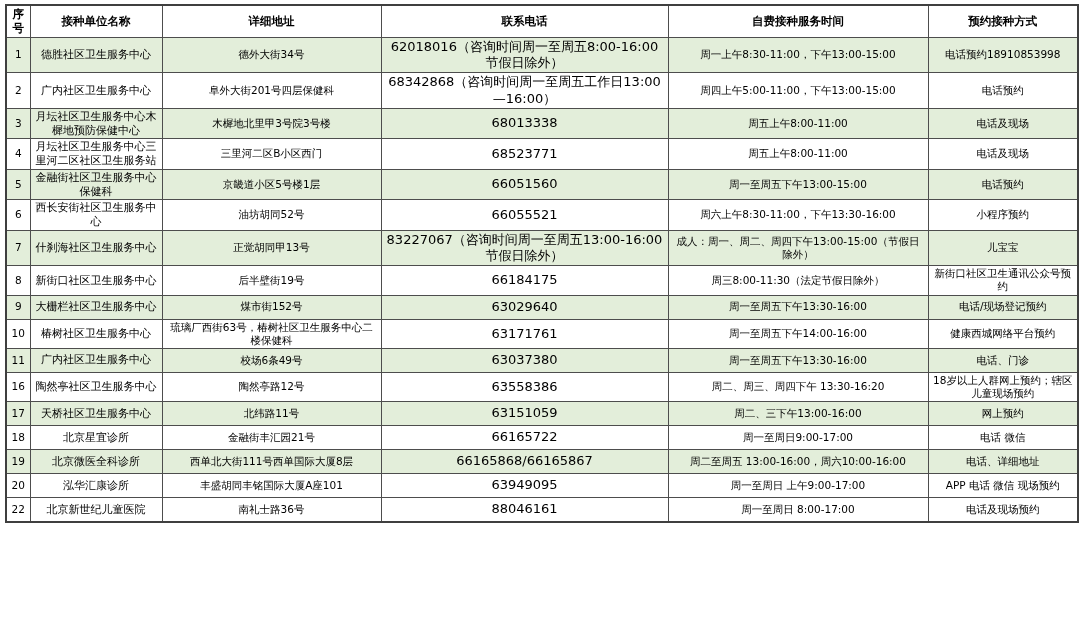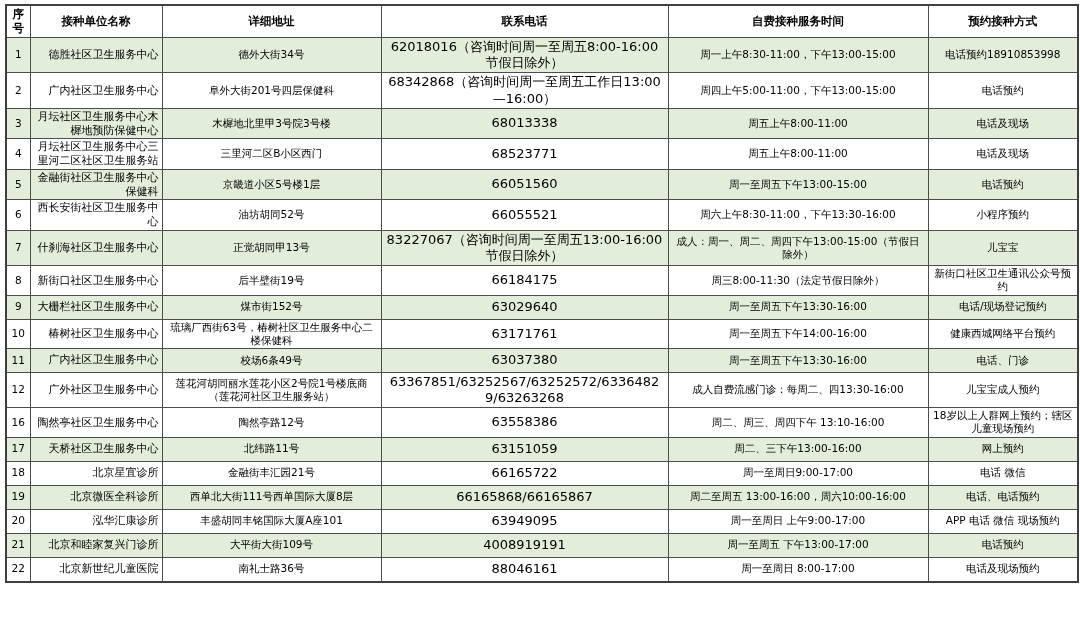--- a/index.html
+++ b/index.html
@@ -37,21 +37,21 @@
   }
   table.vx thead th {
     font-weight: bold;
     font-size: 11.5px;
     height: 24px;
     background: #ffffff;
   }
   table.vx tbody td {
     height: 21px;
   }
-  table.vx tbody td.c-name  { font-size: 11px; text-align: right; }
+  table.vx tbody td.c-name  { font-size: 11px; }
   table.vx tbody td.c-phone { font-size: 13px; letter-spacing: 0; }
   tr.hl td { background: #e3eeda; }
   tr.plain td { background: #ffffff; }
 </style>
 </head>
 <body>
 
 <div class="page">
   <table class="vx">
     <colgroup>
@@ -155,33 +155,25 @@
         </tr>
         <tr class="hl">
           <td class="c-no">11</td>
           <td class="c-name">广内社区卫生服务中心</td>
           <td class="c-address">校场6条49号</td>
           <td class="c-phone">63037380</td>
           <td class="c-time">周一至周五下午13:30-16:00</td>
           <td class="c-method">电话、门诊</td>
         </tr>
         <tr class="plain">
-          <td class="c-no">12</td>
-          <td class="c-name">广外社区卫生服务中心</td>
-          <td class="c-address">莲花河胡同丽水莲花小区2号院1号楼底商 （莲花河社区卫生服务站）</td>
-          <td class="c-phone">63367851/63252567/63252572/63364829/63263268</td>
-          <td class="c-time">成人自费流感门诊：每周二、四13:30-16:00</td>
-          <td class="c-method">儿宝宝成人预约</td>
-        </tr>
-        <tr class="plain">
           <td class="c-no">16</td>
           <td class="c-name">陶然亭社区卫生服务中心</td>
           <td class="c-address">陶然亭路12号</td>
           <td class="c-phone">63558386</td>
-          <td class="c-time">周二、周三、周四下午 13:10-16:00</td>
+          <td class="c-time">周二、周三、周四下午 13:30-16:20</td>
           <td class="c-method">18岁以上人群网上预约；辖区儿童现场预约</td>
         </tr>
         <tr class="hl">
           <td class="c-no">17</td>
           <td class="c-name">天桥社区卫生服务中心</td>
           <td class="c-address">北纬路11号</td>
           <td class="c-phone">63151059</td>
           <td class="c-time">周二、三下午13:00-16:00</td>
           <td class="c-method">网上预约</td>
         </tr>
@@ -192,38 +184,30 @@
           <td class="c-phone">66165722</td>
           <td class="c-time">周一至周日9:00-17:00</td>
           <td class="c-method">电话 微信</td>
         </tr>
         <tr class="hl">
           <td class="c-no">19</td>
           <td class="c-name">北京微医全科诊所</td>
           <td class="c-address">西单北大街111号西单国际大厦8层</td>
           <td class="c-phone">66165868/66165867</td>
           <td class="c-time">周二至周五 13:00-16:00，周六10:00-16:00</td>
-          <td class="c-method">电话、电话预约</td>
+          <td class="c-method">电话、详细地址</td>
         </tr>
         <tr class="plain">
           <td class="c-no">20</td>
           <td class="c-name">泓华汇康诊所</td>
           <td class="c-address">丰盛胡同丰铭国际大厦A座101</td>
           <td class="c-phone">63949095</td>
           <td class="c-time">周一至周日 上午9:00-17:00</td>
           <td class="c-method">APP 电话 微信 现场预约</td>
         </tr>
-        <tr class="hl">
-          <td class="c-no">21</td>
-          <td class="c-name">北京和睦家复兴门诊所</td>
-          <td class="c-address">大平街大街109号</td>
-          <td class="c-phone">4008919191</td>
-          <td class="c-time">周一至周五 下午13:00-17:00</td>
-          <td class="c-method">电话预约</td>
-        </tr>
         <tr class="plain">
           <td class="c-no">22</td>
           <td class="c-name">北京新世纪儿童医院</td>
           <td class="c-address">南礼士路36号</td>
           <td class="c-phone">88046161</td>
           <td class="c-time">周一至周日 8:00-17:00</td>
           <td class="c-method">电话及现场预约</td>
         </tr>
       </tbody>
   </table>

